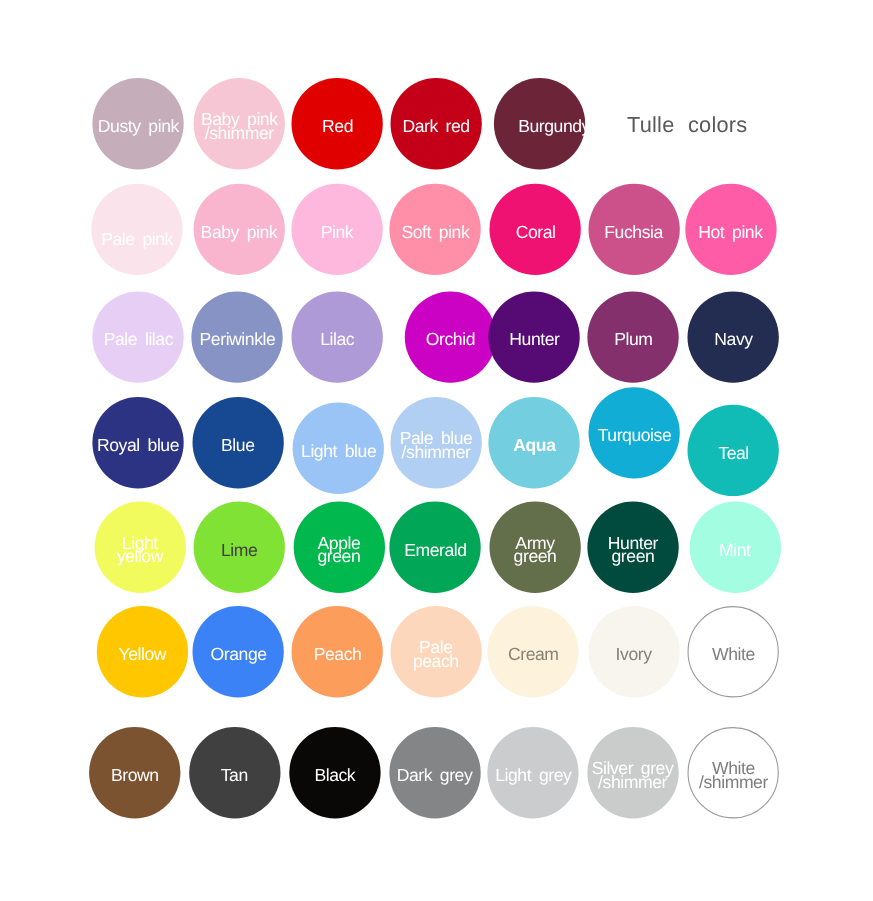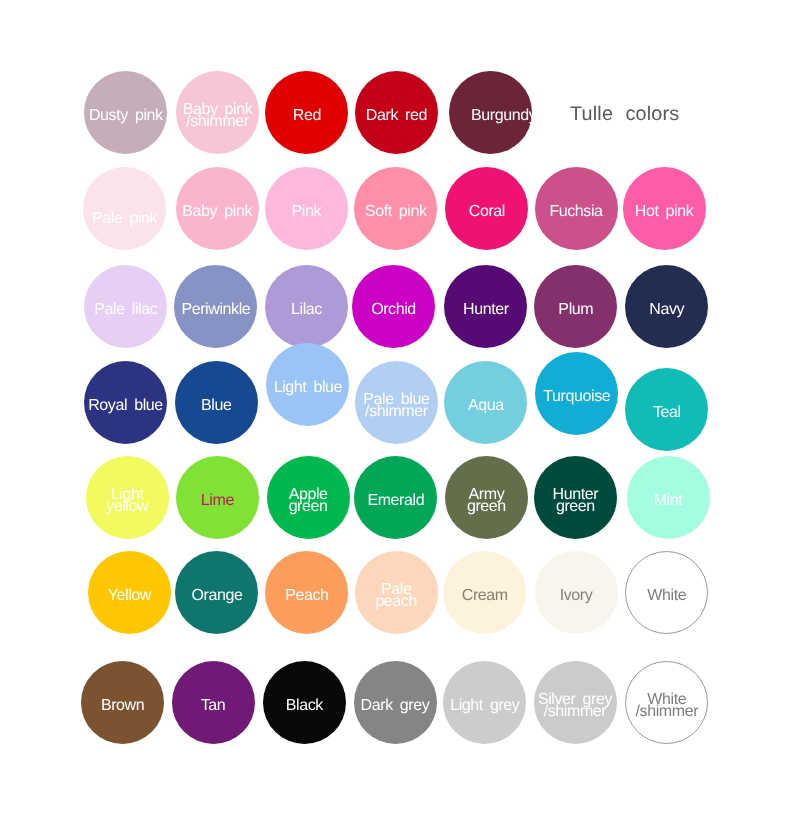--- a/index.html
+++ b/index.html
@@ -107,64 +107,64 @@
   <div class="swatch-row">
     <div class="swatch" style="left: 84.3px; top: 265px; width: 83px; height: 83px; background: rgb(231, 206, 245);">
       <span class="swatch-label" style="color: rgb(255, 255, 255);">Pale lilac</span>
     </div>
     <div class="swatch" style="left: 174.4px; top: 265px; width: 83px; height: 83px; background: rgb(135, 147, 197);">
       <span class="swatch-label" style="color: rgb(255, 255, 255);">Periwinkle</span>
     </div>
     <div class="swatch" style="left: 265px; top: 265px; width: 83px; height: 83px; background: rgb(175, 154, 216);">
       <span class="swatch-label" style="color: rgb(255, 255, 255);">Lilac</span>
     </div>
-    <div class="swatch" style="left: 352px; top: 265px; width: 83px; height: 83px; background: rgb(203, 1, 195);">
+    <div class="swatch" style="left: 368px; top: 265px; width: 83px; height: 83px; background: rgb(203, 1, 195);">
       <span class="swatch-label" style="color: rgb(255, 255, 255);">Orchid</span>
     </div>
     <div class="swatch" style="left: 444.3px; top: 265px; width: 83px; height: 83px; background: rgb(85, 10, 116);">
       <span class="swatch-label" style="color: rgb(255, 255, 255);">Hunter</span>
     </div>
     <div class="swatch" style="left: 534.3px; top: 265px; width: 83px; height: 83px; background: rgb(131, 48, 108);">
       <span class="swatch-label" style="color: rgb(255, 255, 255);">Plum</span>
     </div>
     <div class="swatch" style="left: 625.3px; top: 265px; width: 83px; height: 83px; background: rgb(35, 44, 81);">
       <span class="swatch-label" style="color: rgb(255, 255, 255);">Navy</span>
     </div>
   </div>
   <div class="swatch-row">
     <div class="swatch" style="left: 84px; top: 360.5px; width: 83px; height: 83px; background: rgb(44, 51, 130);">
       <span class="swatch-label" style="color: rgb(255, 255, 255);">Royal blue</span>
     </div>
     <div class="swatch" style="left: 174.7px; top: 360.5px; width: 83px; height: 83px; background: rgb(23, 73, 147);">
       <span class="swatch-label" style="color: rgb(255, 255, 255);">Blue</span>
     </div>
-    <div class="swatch" style="left: 266.4px; top: 343px; width: 83px; height: 83px; background: rgb(154, 196, 245); align-items: center;">
+    <div class="swatch" style="left: 266.4px; top: 366px; width: 83px; height: 83px; background: rgb(154, 196, 245); align-items: center;">
       <span class="swatch-label" style="color: rgb(255, 255, 255);">Light blue</span>
     </div>
     <div class="swatch" style="left: 354.9px; top: 360.5px; width: 83px; height: 83px; background: rgb(177, 207, 242);">
       <span class="swatch-label" style="color: rgb(255, 255, 255);">Pale blue
 /shimmer</span>
     </div>
     <div class="swatch" style="left: 444.3px; top: 360.5px; width: 83px; height: 83px; background: rgb(115, 206, 224);">
-      <span class="swatch-label" style="color: rgb(255, 255, 255);">Aqua</span>
+      <span class="swatch-label" style="color: rgb(255, 255, 255); font-weight: bold;">Aqua</span>
     </div>
     <div class="swatch" style="left: 535.3px; top: 352px; width: 83px; height: 83px; background: rgb(17, 173, 213);">
       <span class="swatch-label" style="color: rgb(255, 255, 255);">Turquoise</span>
     </div>
     <div class="swatch" style="left: 625.4px; top: 368px; width: 83px; height: 83px; background: rgb(17, 188, 183);">
       <span class="swatch-label" style="color: rgb(255, 255, 255);">Teal</span>
     </div>
   </div>
   <div class="swatch-row">
     <div class="swatch" style="left: 85.6px; top: 455.5px; width: 83px; height: 83px; background: rgb(242, 251, 94);">
       <span class="swatch-label" style="color: rgb(255, 255, 255);">Light
 yellow</span>
     </div>
     <div class="swatch" style="left: 175.9px; top: 455.5px; width: 83px; height: 83px; background: rgb(128, 226, 52);">
-      <span class="swatch-label" style="color: #be185d;">Lime</span>
+      <span class="swatch-label" style="color: #404040;">Lime</span>
     </div>
     <div class="swatch" style="left: 266.6px; top: 455.5px; width: 83px; height: 83px; background: rgb(0, 184, 78);">
       <span class="swatch-label" style="color: rgb(255, 255, 255);">Apple
 green</span>
     </div>
     <div class="swatch" style="left: 354.3px; top: 455.5px; width: 83px; height: 83px; background: rgb(1, 166, 86);">
       <span class="swatch-label" style="color: rgb(255, 255, 255);">Emerald</span>
     </div>
     <div class="swatch" style="left: 444.9px; top: 455.5px; width: 83px; height: 83px; background: rgb(99, 111, 75);">
       <span class="swatch-label" style="color: rgb(255, 255, 255);">Army
@@ -175,21 +175,21 @@
 green</span>
     </div>
     <div class="swatch" style="left: 626.5px; top: 455.5px; width: 83px; height: 83px; background: rgb(163, 253, 224);">
       <span class="swatch-label" style="color: rgb(255, 255, 255);">Mint</span>
     </div>
   </div>
   <div class="swatch-row">
     <div class="swatch" style="left: 87.9px; top: 551.1px; width: 83px; height: 83px; background: rgb(255, 199, 0);">
       <span class="swatch-label" style="color: rgb(255, 255, 255);">Yellow</span>
     </div>
-    <div class="swatch" style="left: 175.4px; top: 551.1px; width: 83px; height: 83px; background: #0f766e;">
+    <div class="swatch" style="left: 175.4px; top: 551.1px; width: 83px; height: 83px; background: #3b82f6;">
       <span class="swatch-label" style="color: rgb(255, 255, 255);">Orange</span>
     </div>
     <div class="swatch" style="left: 265.4px; top: 551.1px; width: 83px; height: 83px; background: rgb(252, 157, 92);">
       <span class="swatch-label" style="color: rgb(255, 255, 255);">Peach</span>
     </div>
     <div class="swatch" style="left: 354.7px; top: 551.1px; width: 83px; height: 83px; background: rgb(253, 215, 187);">
       <span class="swatch-label" style="color: rgb(255, 255, 255);">Pale
 peach</span>
     </div>
     <div class="swatch" style="left: 443.3px; top: 551.1px; width: 83px; height: 83px; background: rgb(253, 243, 220);">
@@ -199,21 +199,21 @@
       <span class="swatch-label" style="color: rgb(133, 129, 121);">Ivory</span>
     </div>
     <div class="swatch" style="left: 625.3px; top: 551.1px; width: 83px; height: 83px; background: rgb(255, 255, 255); border: 1px solid rgb(154, 154, 154);">
       <span class="swatch-label" style="color: rgb(126, 126, 126);">White</span>
     </div>
   </div>
   <div class="swatch-row">
     <div class="swatch" style="left: 81.1px; top: 661.4px; width: 83px; height: 83px; background: rgb(124, 83, 48);">
       <span class="swatch-label" style="color: rgb(255, 255, 255);">Brown</span>
     </div>
-    <div class="swatch" style="left: 171.5px; top: 661.4px; width: 83px; height: 83px; background: #701a75;">
+    <div class="swatch" style="left: 171.5px; top: 661.4px; width: 83px; height: 83px; background: #404040;">
       <span class="swatch-label" style="color: rgb(255, 255, 255);">Tan</span>
     </div>
     <div class="swatch" style="left: 262.9px; top: 661.4px; width: 83px; height: 83px; background: rgb(10, 8, 7);">
       <span class="swatch-label" style="color: rgb(255, 255, 255);">Black</span>
     </div>
     <div class="swatch" style="left: 353.5px; top: 661.4px; width: 83px; height: 83px; background: rgb(132, 133, 134);">
       <span class="swatch-label" style="color: rgb(255, 255, 255);">Dark grey</span>
     </div>
     <div class="swatch" style="left: 443.3px; top: 661.4px; width: 83px; height: 83px; background: rgb(202, 204, 206);">
       <span class="swatch-label" style="color: rgb(255, 255, 255);">Light grey</span>

